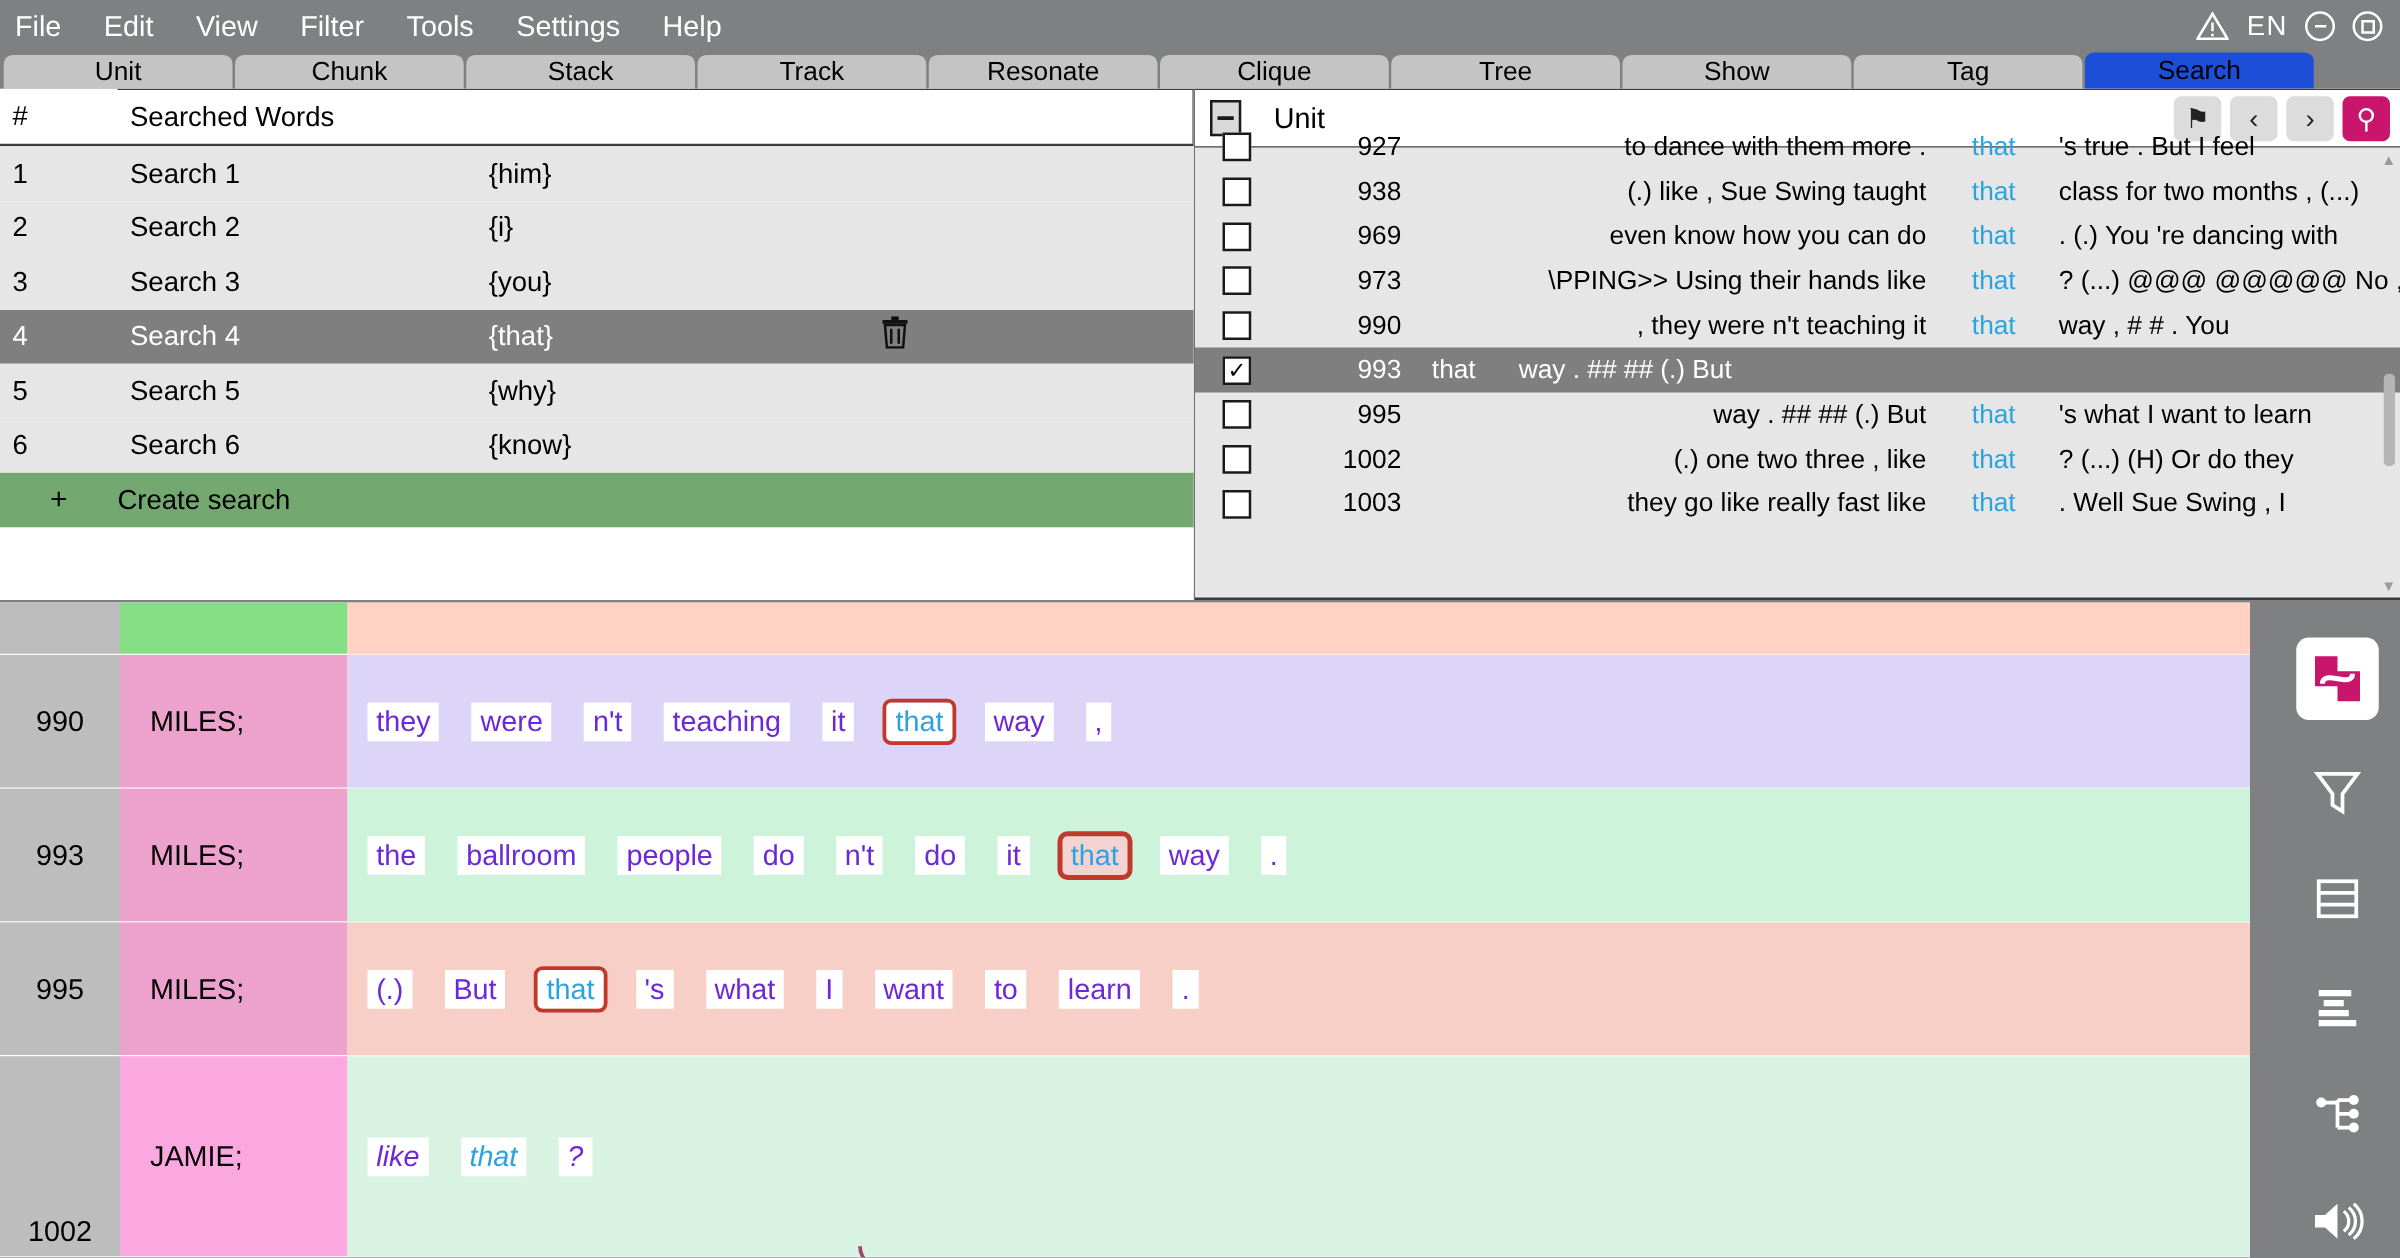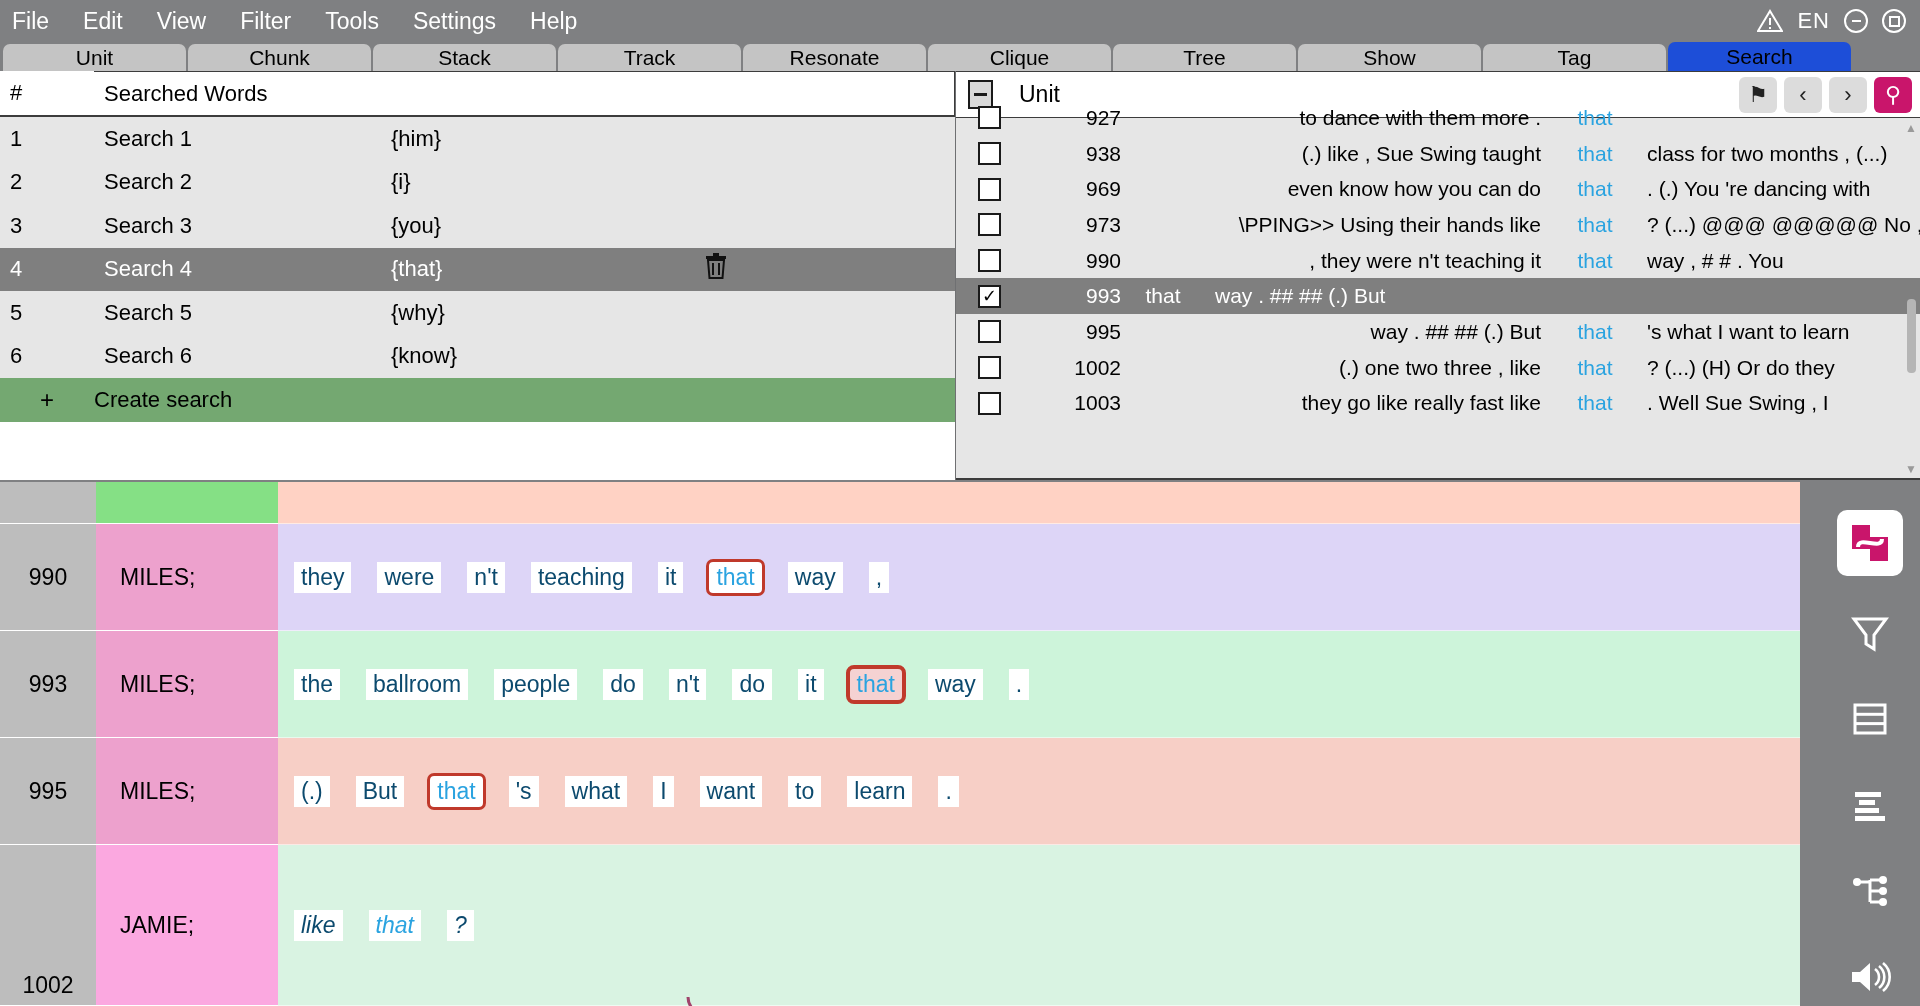--- a/index.html
+++ b/index.html
@@ -149,21 +149,21 @@
   .tr-spk {
     width: 182px; flex: 0 0 auto; color: #000; font-size: 23px;
     display: flex; align-items: center; padding-left: 24px;
     border-bottom: 1px solid #ffffff;
   }
   .tr-words {
     flex: 1; display: flex; align-items: center; padding-left: 16px;
     position: relative; border-bottom: 1px solid rgba(255,255,255,.55);
   }
   .w {
-    background: #ffffff; color: #0c4a6e; font-size: 23px;
+    background: #ffffff; color: #6d28d9; font-size: 23px;
     padding: 2px 7px; margin-right: 26px; white-space: nowrap;
   }
   .w.kw { color: #2aa3e0; }
   .w.marked {
     color: #2aa3e0; background: #f5d2d2; outline: 4px solid #c0392b;
     outline-offset: 0px; border-radius: 4px; position: relative;
   }
   .w.marked-plain {
     color: #2aa3e0; background: #ffffff; outline: 3px solid #c0392b;
     border-radius: 4px;
@@ -303,20 +303,21 @@
           <div class="cbtn">›</div>
           <div class="cbtn accent">⚲</div>
         </span>
     </div>
     <div class="conc-list" id="conc-rows-host" style="margin-top: -18px;">
         <div class="conc-row">
           <span class="chk"></span>
           <span class="conc-num">927</span>
           <span class="conc-left">to dance with them more .</span>
           <span class="conc-kw">that</span>
+          <span class="conc-right">'s true . But I feel</span>
         </div>
         <div class="conc-row">
           <span class="chk"></span>
           <span class="conc-num">938</span>
           <span class="conc-left">(.) like , Sue Swing taught</span>
           <span class="conc-kw">that</span>
           <span class="conc-right">class for two months , (...)</span>
         </div>
         <div class="conc-row">
           <span class="chk"></span>

